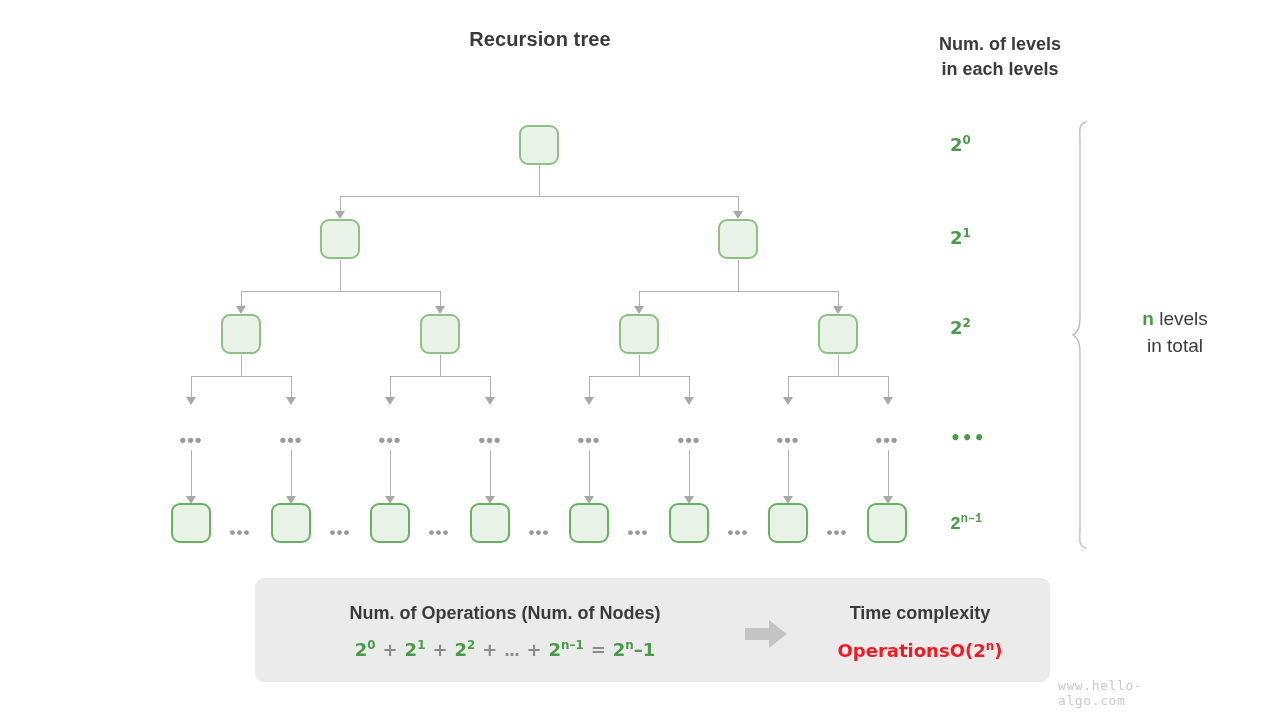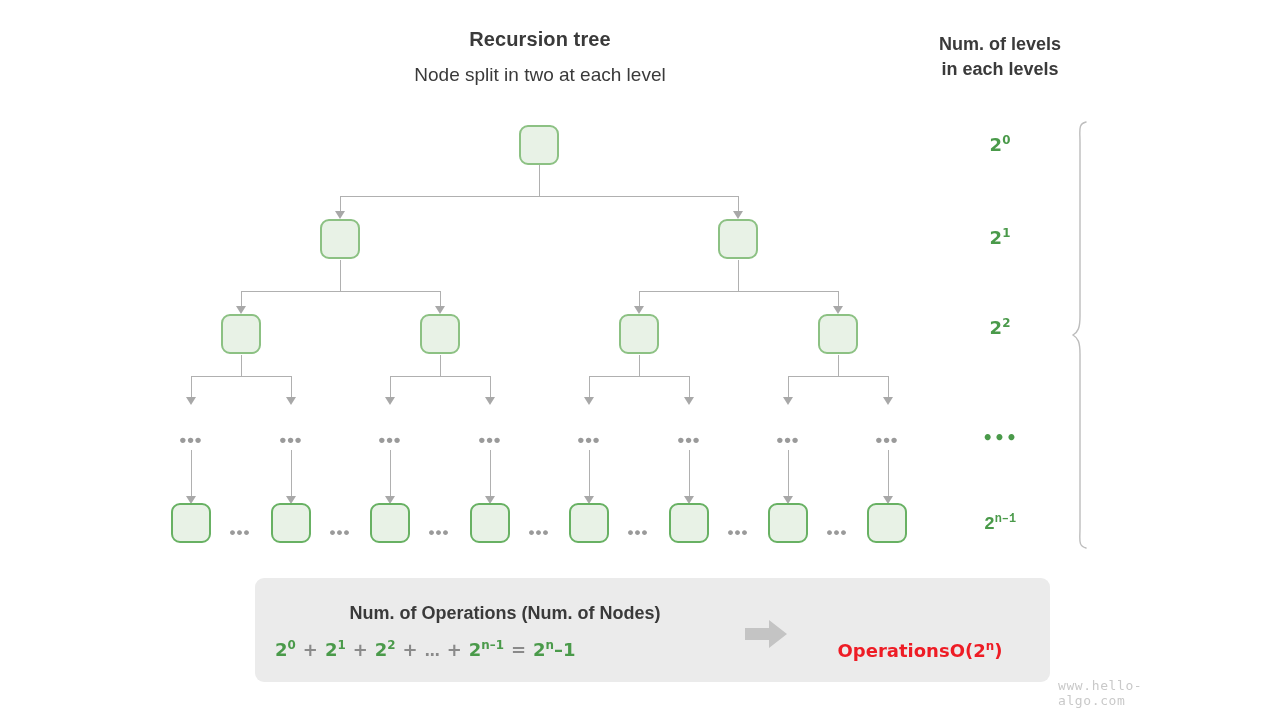--- a/index.html
+++ b/index.html
@@ -106,21 +106,20 @@
     line-height: 1;
     width: 40px;
     text-align: center;
   }
 
   
   .level-count {
     position: absolute;
     left: 950px;
     width: 100px;
-    text-align: center;
     font-size: 18px;
     font-weight: bold;
     color: #4a9a4a;
     font-family: "DejaVu Sans", sans-serif;
   }
   .level-count sup {
     font-size: 0.66em;
     vertical-align: super;
   }
   .level-count.dots-row {
@@ -164,21 +163,21 @@
     width: 460px;
     text-align: center;
     font-size: 18px;
     font-weight: bold;
     color: #3a3a3a;
   }
   .formula {
     position: absolute;
     left: 275px; top: 638px;
     width: 460px;
-    text-align: left;
+    text-align: center;
     font-size: 18px;
     font-weight: bold;
     font-family: "DejaVu Sans", sans-serif;
     color: #4a9a4a;
     white-space: nowrap;
   }
   .formula .op { color: #8a8a8a; }
   .formula .ell { color: #8a8a8a; font-size: 15px; }
   .formula sup { font-size: 0.66em; vertical-align: super; }
   .formula .sp { display: inline-block; width: 7px; }
@@ -219,21 +218,20 @@
     color: #c9c9c9;
     letter-spacing: 0.6px;
   }
 </style>
 </head>
 <body>
 
 <div id="stage">
 
   <div class="title-main">Recursion tree</div>
-  <div class="title-sub">Node split in two at each level</div>
   <div class="col-head">
     <span>Num. of levels</span><br>
     <span>in each levels</span>
   </div>
 
   <div class="vline" style="left:539px; top:165px; height:31px;"></div>
   <div class="hline" style="left:340px; top:196px; width:399px;"></div>
   <div class="vline" style="left:340px; top:196px; height:21px;"></div>
   <div class="vline" style="left:738px; top:196px; height:21px;"></div>
   <div class="arrowhead" style="left:335px; top:211px;"></div>
@@ -346,34 +344,40 @@
   <div class="level-count dots-row" style="top:428px;">•••</div>
   <div class="level-count" style="top:512px;font-family:Liberation Mono, monospace;">
     <span>2</span><sup>n–1</sup>
   </div>
 
   <div class="brace">
     <svg width="26" height="430" viewBox="0 0 26 430" fill="none" xmlns="http://www.w3.org/2000/svg">
       <path d="M14 2 C6 4, 8 10, 8 22 L8 196 C8 208, 6 212, 1 215 C6 218, 8 222, 8 234 L8 408 C8 420, 6 426, 14 428" stroke="#bdbdbd" stroke-width="1.4" fill="none" stroke-linecap="round"></path>
     </svg>
   </div>
+  <div class="brace-label">
+    <span class="nvar">n</span>
+    <span>levels</span><br>
+    <span>in total</span>
+  </div>
 
   <div class="summary"></div>
 
   <div class="sum-left-title">Num. of Operations (Num. of Nodes)</div>
 
   <div class="formula">
     <span>2<sup>0</sup></span><span class="sp"></span><span class="op">+</span><span class="sp"></span><span>2<sup>1</sup></span><span class="sp"></span><span class="op">+</span><span class="sp"></span><span>2<sup>2</sup></span><span class="sp"></span><span class="op">+</span><span class="sp"></span><span class="ell">…</span><span class="sp"></span><span class="op">+</span><span class="sp"></span><span>2<sup>n–1</sup></span><span class="sp"></span><span class="op">=</span><span class="sp"></span><span>2<sup>n</sup>–1</span>
   </div>
 
   <div class="arrow-block">
     <svg width="42" height="32" viewBox="0 0 42 32" xmlns="http://www.w3.org/2000/svg">
       <path d="M0 10 L24 10 L24 2 L42 16 L24 30 L24 22 L0 22 Z" fill="#c4c4c4"></path>
     </svg>
   </div>
 
+  <div class="sum-right-title">Time complexity</div>
   <div class="sum-right-value">
     <span>Operations</span><span class="sp"></span><span class="sp"></span><span>O(2<sup>n</sup>)</span>
   </div>
 
   <div class="watermark">www.hello-algo.com</div>
 
 </div>
 
 </body></html>

